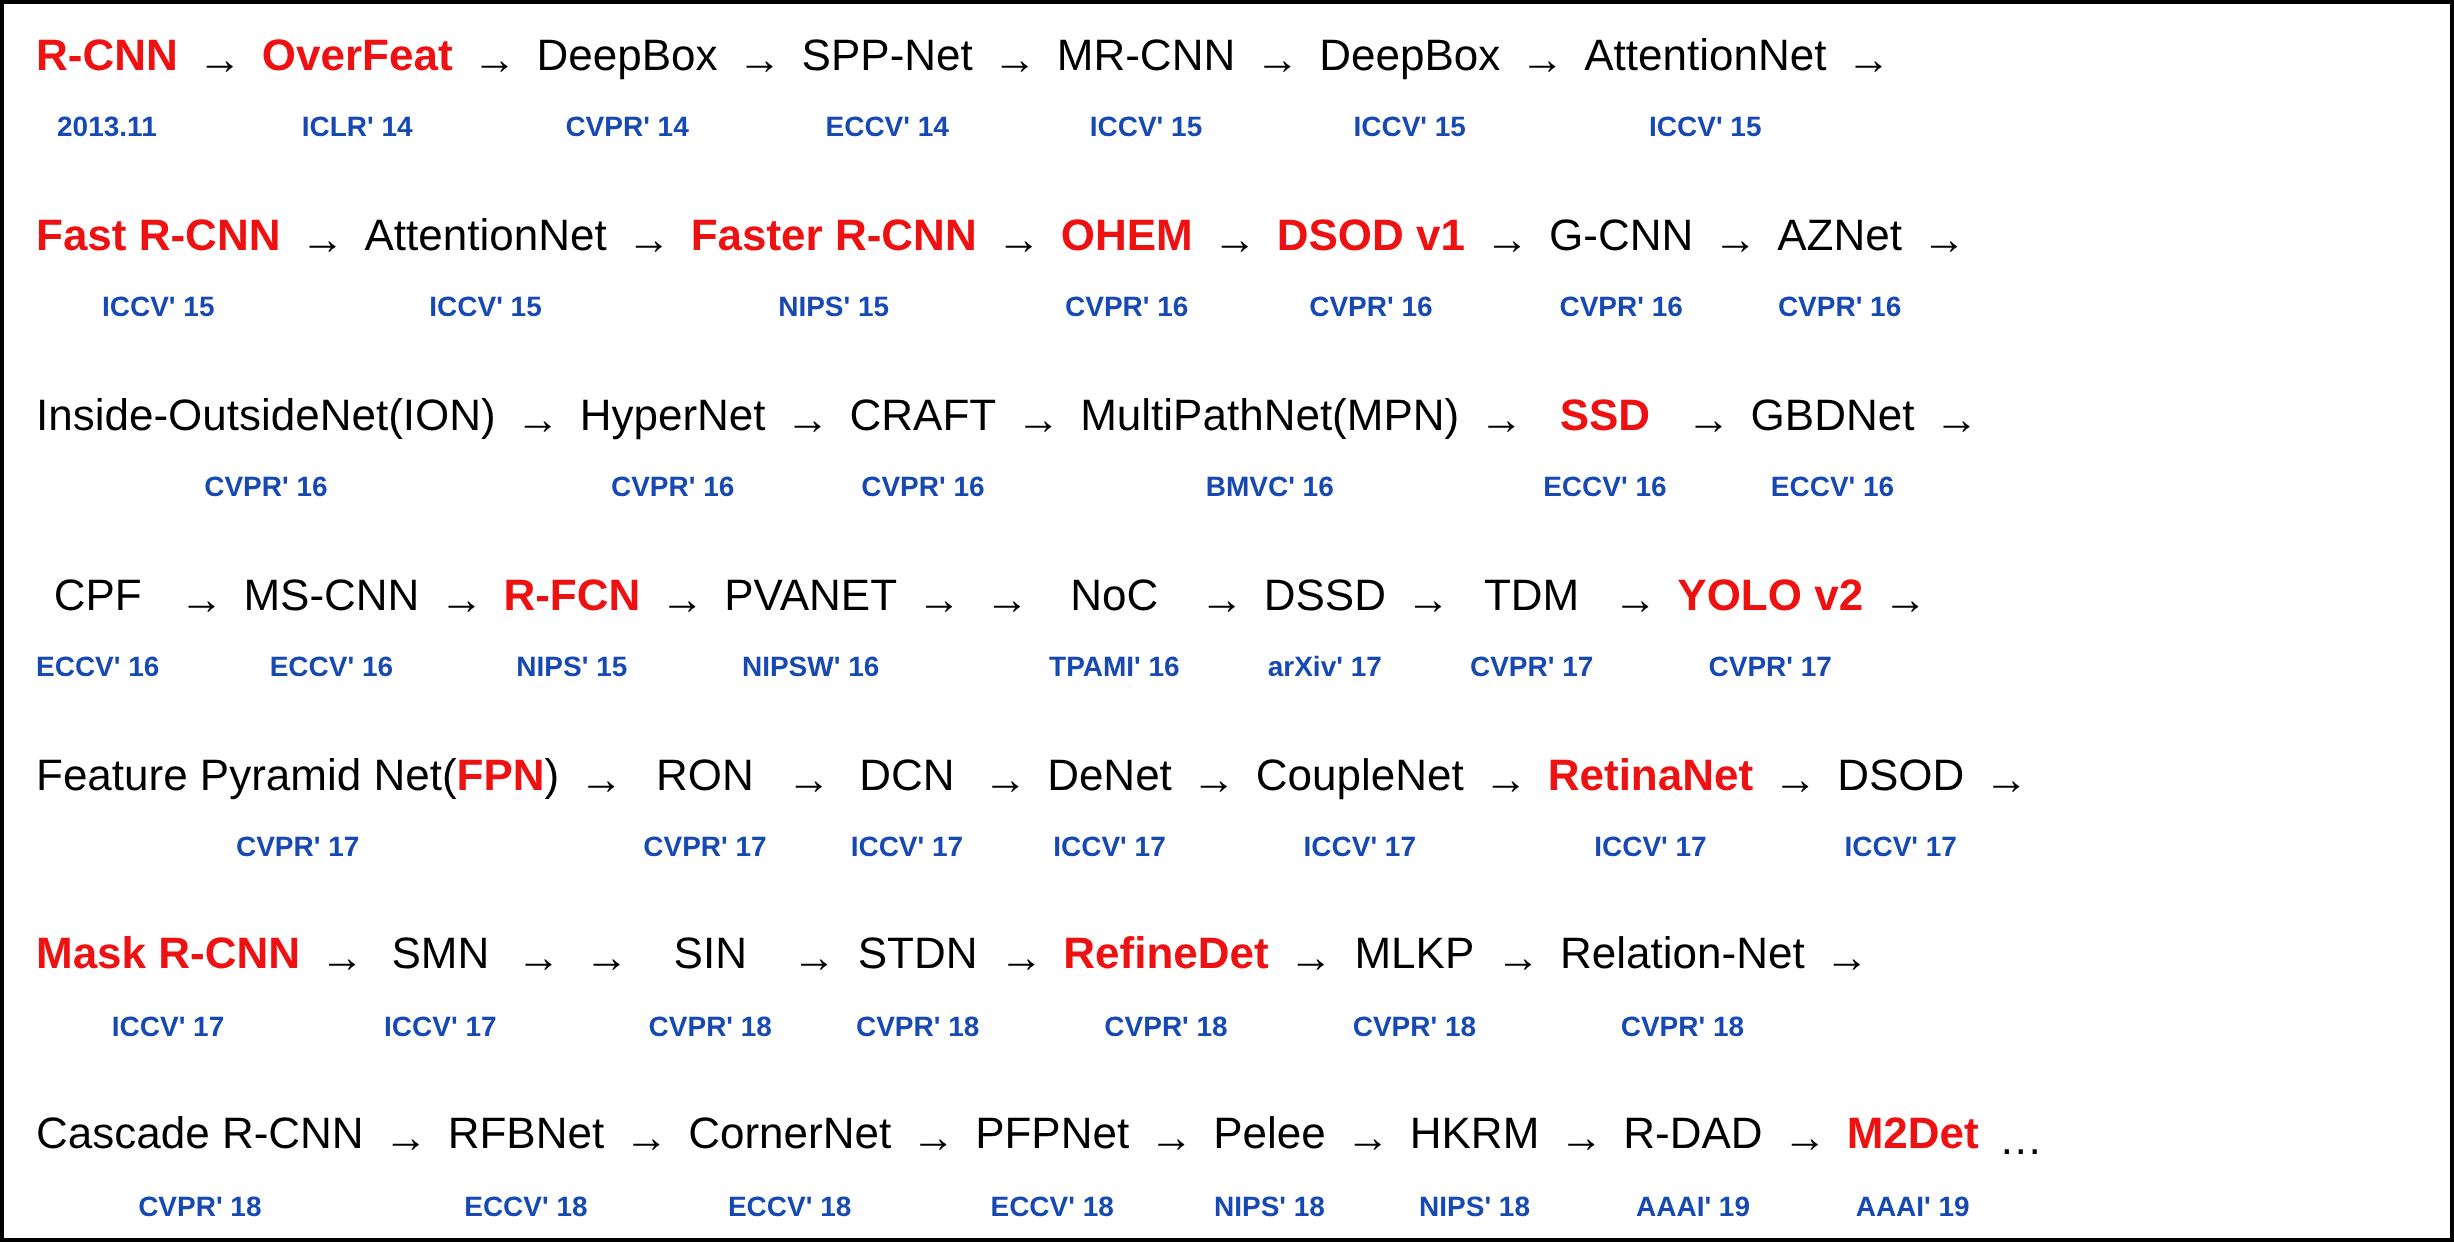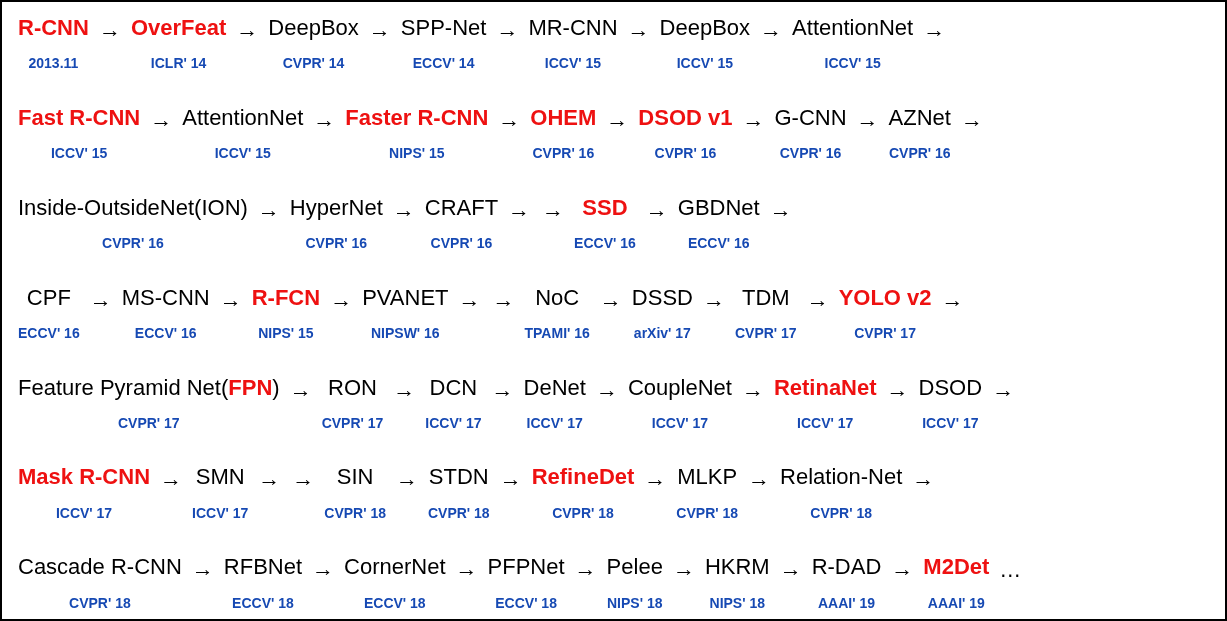--- a/index.html
+++ b/index.html
@@ -150,20 +150,24 @@
       <div class="node">
         <div class="name">HyperNet</div>
         <div class="venue">CVPR' 16</div>
       </div>
       <div class="arrow">→</div>
       <div class="node">
         <div class="name">CRAFT</div>
         <div class="venue">CVPR' 16</div>
       </div>
       <div class="arrow">→</div>
+      <div class="node">
+        <div class="name">MultiPathNet(MPN)</div>
+        <div class="venue">BMVC' 16</div>
+      </div>
       <div class="arrow">→</div>
       <div class="node">
         <div class="name"><span class="hl">SSD</span></div>
         <div class="venue">ECCV' 16</div>
       </div>
       <div class="arrow">→</div>
       <div class="node">
         <div class="name">GBDNet</div>
         <div class="venue">ECCV' 16</div>
       </div>

